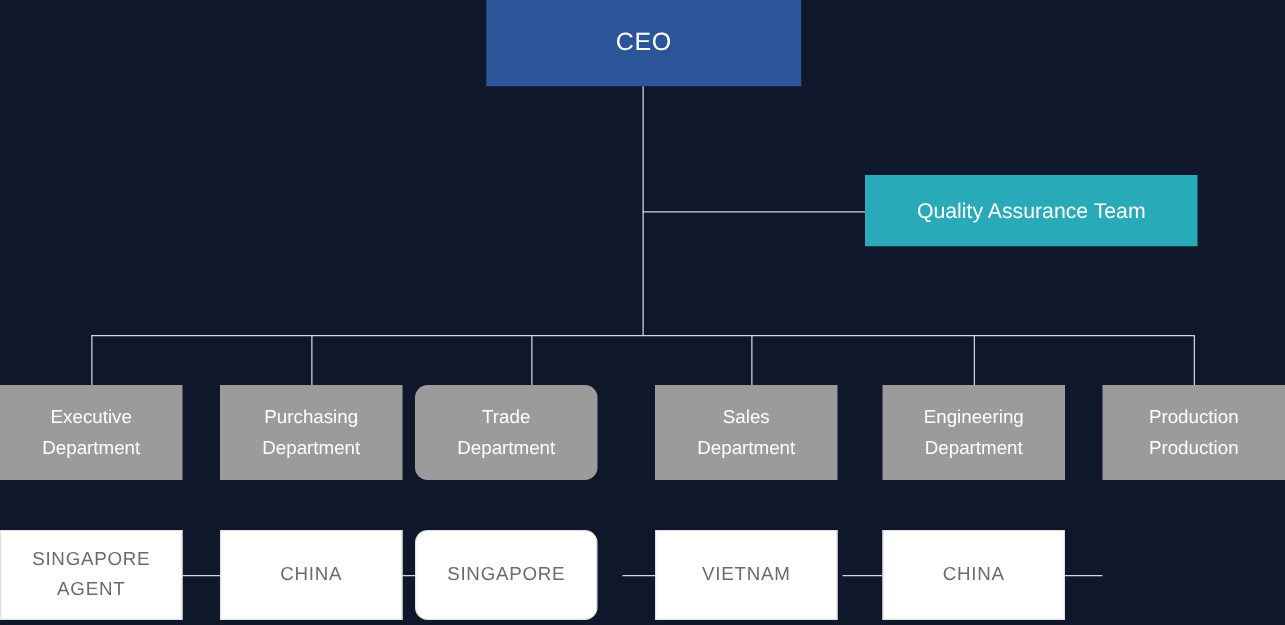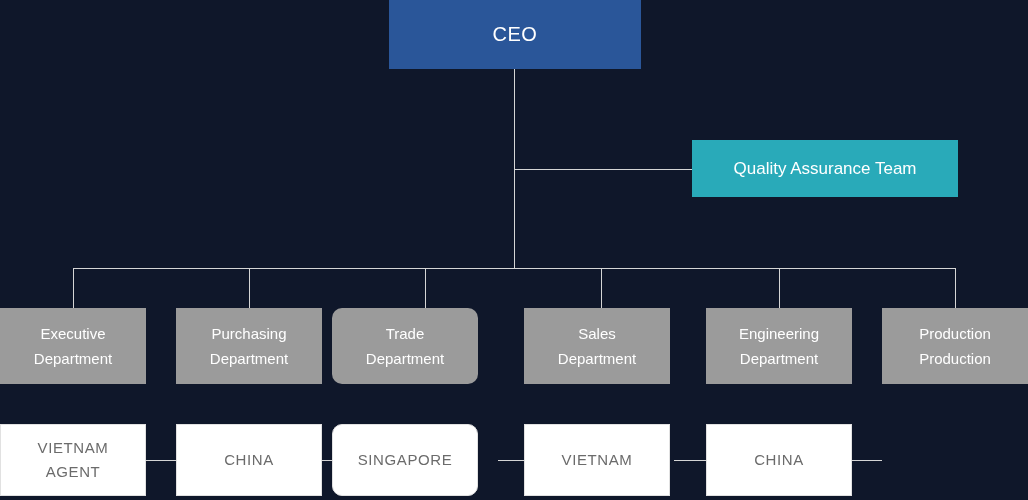--- a/index.html
+++ b/index.html
@@ -125,21 +125,21 @@
     <span>Sales Department</span>
   </div>
   <div class="box dept-box dept-4">
     <span>Engineering Department</span>
   </div>
   <div class="box dept-box dept-5">
     <span>Production Production</span>
   </div>
 
   <div class="box region-box region-0">
-    <span>VIETNAM AGENT</span>
+    <span>SINGAPORE AGENT</span>
   </div>
   <div class="box region-box region-1">
     <span>CHINA</span>
   </div>
   <div class="box region-box region-2">
     <span>SINGAPORE</span>
   </div>
   <div class="box region-box region-4">
     <span>CHINA</span>
   </div>

